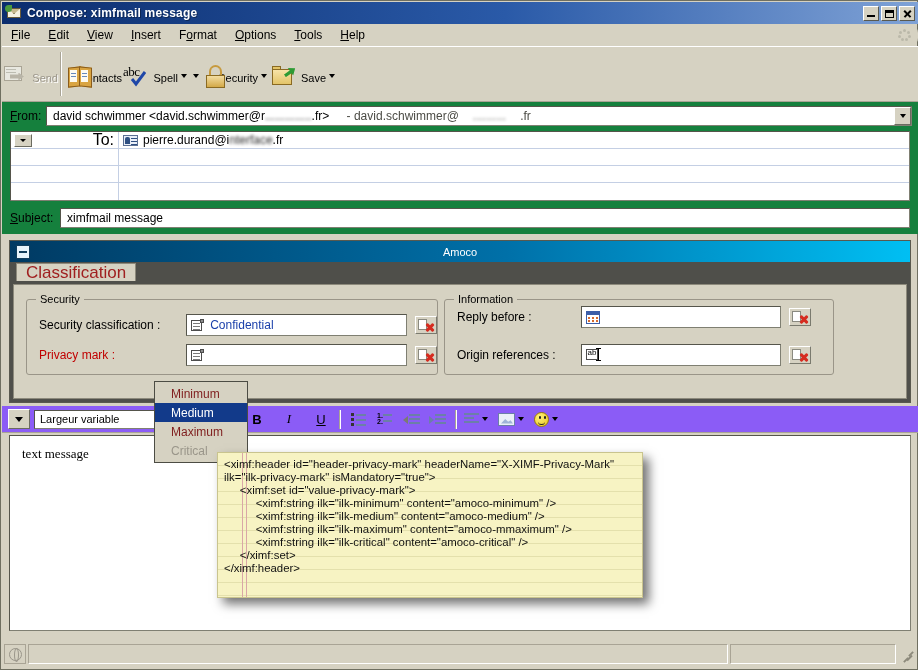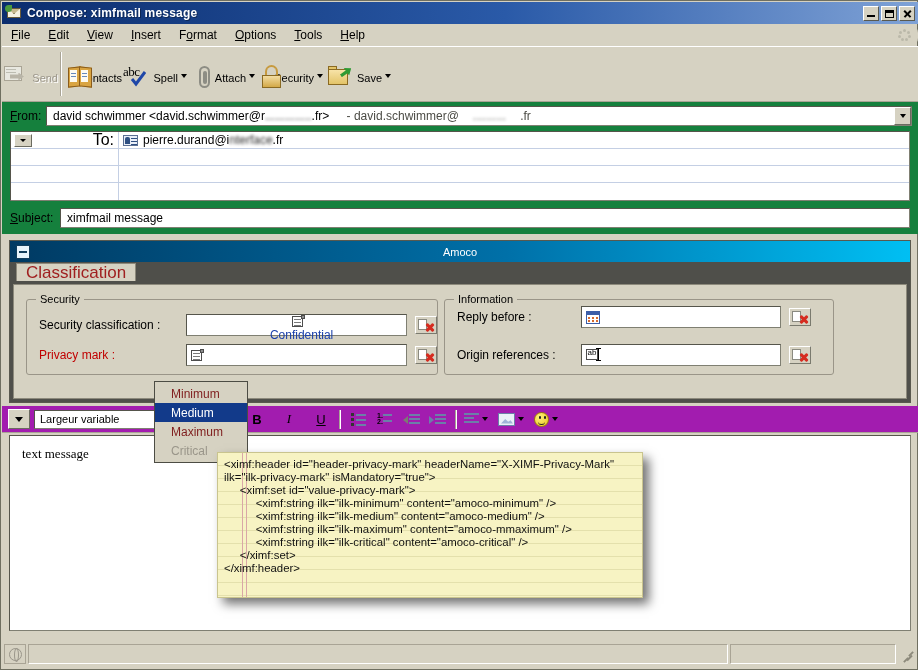--- a/index.html
+++ b/index.html
@@ -248,21 +248,21 @@
     margin-left:8px;cursor:default;flex:0 0 auto;
   }
   .clr-btn .sheet{position:absolute;left:2px;top:2px;width:9px;height:11px;background:#fff;border:1px solid #8a8a80;box-sizing:border-box;}
   .clr-btn .x{position:absolute;right:1px;bottom:1px;width:10px;height:10px;}
   .clr-btn .x i{position:absolute;left:0;top:4px;width:10px;height:3px;background:#d62b1f;border-radius:1px;}
   .clr-btn .x i:first-child{transform:rotate(45deg);}
   .clr-btn .x i:last-child{transform:rotate(-45deg);}
 
   
   .fmtbar{
-    position:absolute;left:1px;top:405px;width:916px;height:27px;background:#a21caf;
+    position:absolute;left:1px;top:405px;width:916px;height:27px;background:#8b5cf6;
     display:flex;align-items:center;padding-left:6px;box-sizing:border-box;
     border-bottom:1px solid #a9a495;
   }
   .fmt-drop{
     width:22px;height:20px;background:#d6d2c2;border:1px solid #fff;border-right-color:#6b6b60;border-bottom-color:#6b6b60;
     display:flex;align-items:center;justify-content:center;box-sizing:border-box;margin-right:4px;
   }
   .fmt-drop i{width:0;height:0;border-left:4px solid transparent;border-right:4px solid transparent;border-top:5px solid #000;}
   .fmt-combo{
     width:122px;height:19px;background:#fff;border:1px solid #7f7f72;border-top-color:#55554b;border-left-color:#55554b;
@@ -438,26 +438,20 @@
           <svg class="chk" viewBox="0 0 16 16">
               <path d="M2 8 L6 13 L15 1" stroke="#1f47a8" stroke-width="3" fill="none"></path>
             </svg>
         </div>
         <span class="lbl">Spell</span>
       </div>
       <div class="tb-arrow">
           <i></i>
         </div>
 
-      <div class="tb-btn">
-        <div class="tb-ico">
-            <span class="ico-clip"></span>
-          </div>
-        <span class="lbl">Attach</span>
-      </div>
       <div class="tb-arrow">
           <i></i>
         </div>
 
       <div class="tb-btn">
         <div class="tb-ico ico-lock">
           <span class="shack"></span>
             <span class="body"></span>
         </div>
         <span class="lbl">Security</span>
@@ -540,21 +534,21 @@
       <div class="cls-tabstrip">
         <div class="cls-tab">Classification</div>
       </div>
       <div class="cls-body">
 
         <div class="groupbox" style="left:12px;top:14px;width:412px;height:76px;">
           <span class="gb-legend">Security</span>
 
           <div class="fld-row" style="margin:12px 0 0 12px;">
             <span class="fld-label">Security classification :</span>
-            <div class="fld-input" style="width:222px;flex-direction:column;">
+            <div class="fld-input" style="width:222px;">
               <span class="list-ico">
                 <span class="sq"></span>
                   <span class="l" style="top:4px;"></span>
                   <span class="l" style="top:7px;"></span>
                   <span class="l" style="top:10px;"></span>
                   <span class="corner"></span>
               </span>
               <span class="fld-val">Confidential</span>
             </div>
             <div class="clr-btn">

